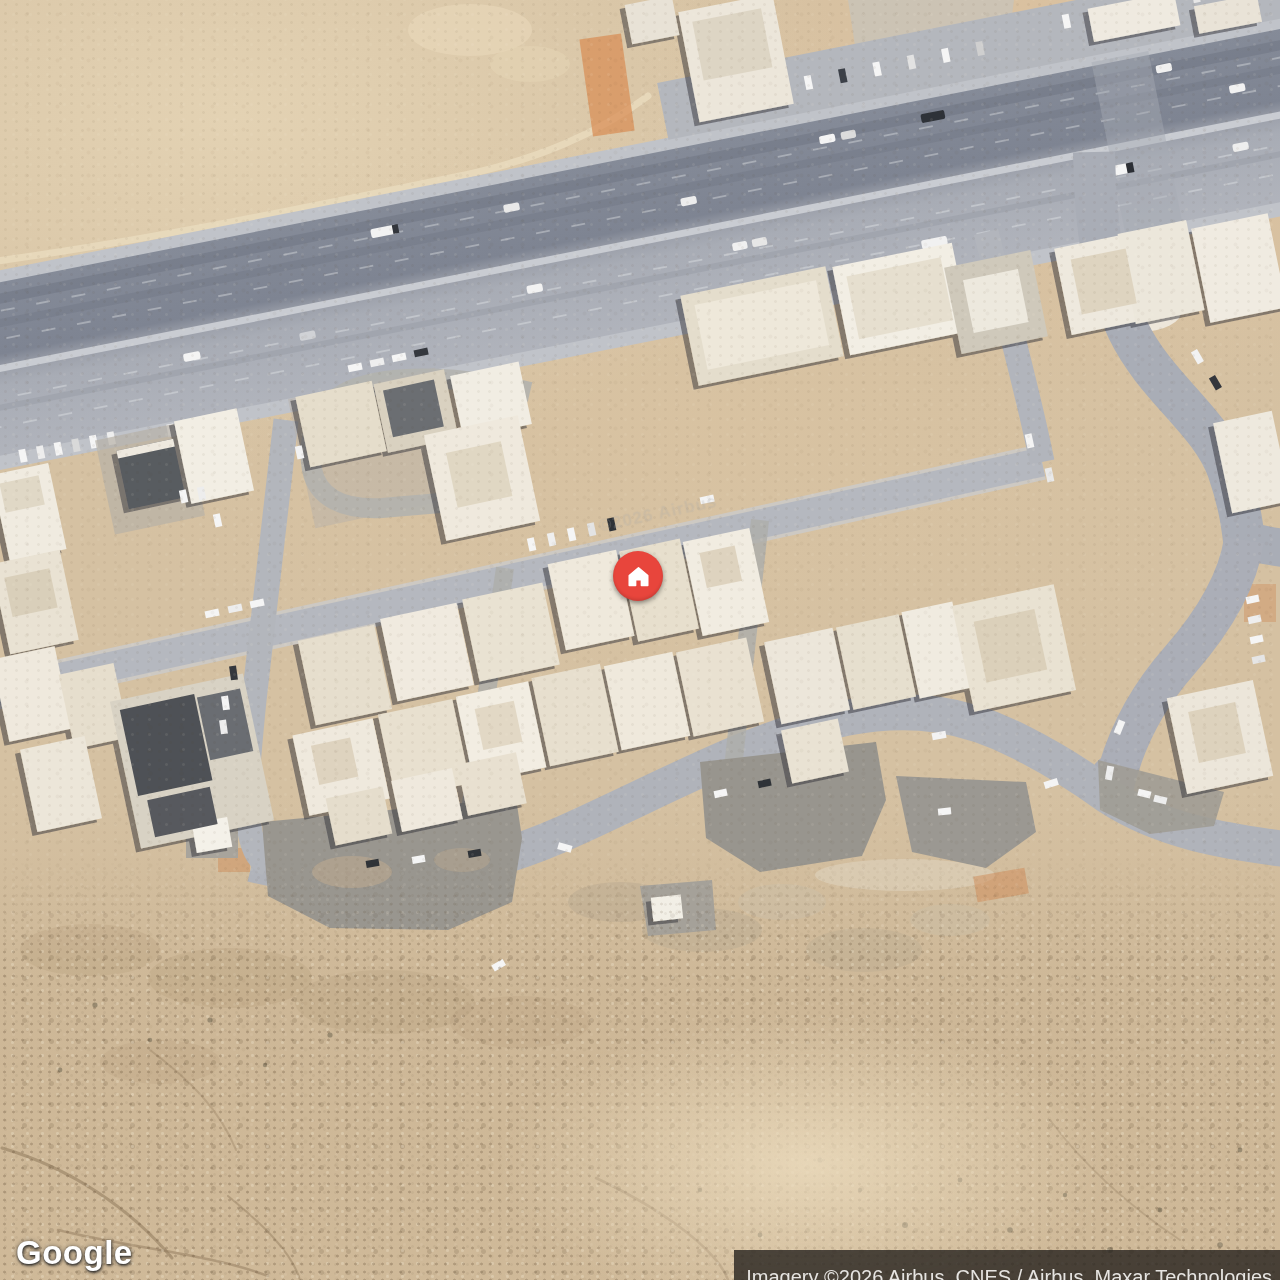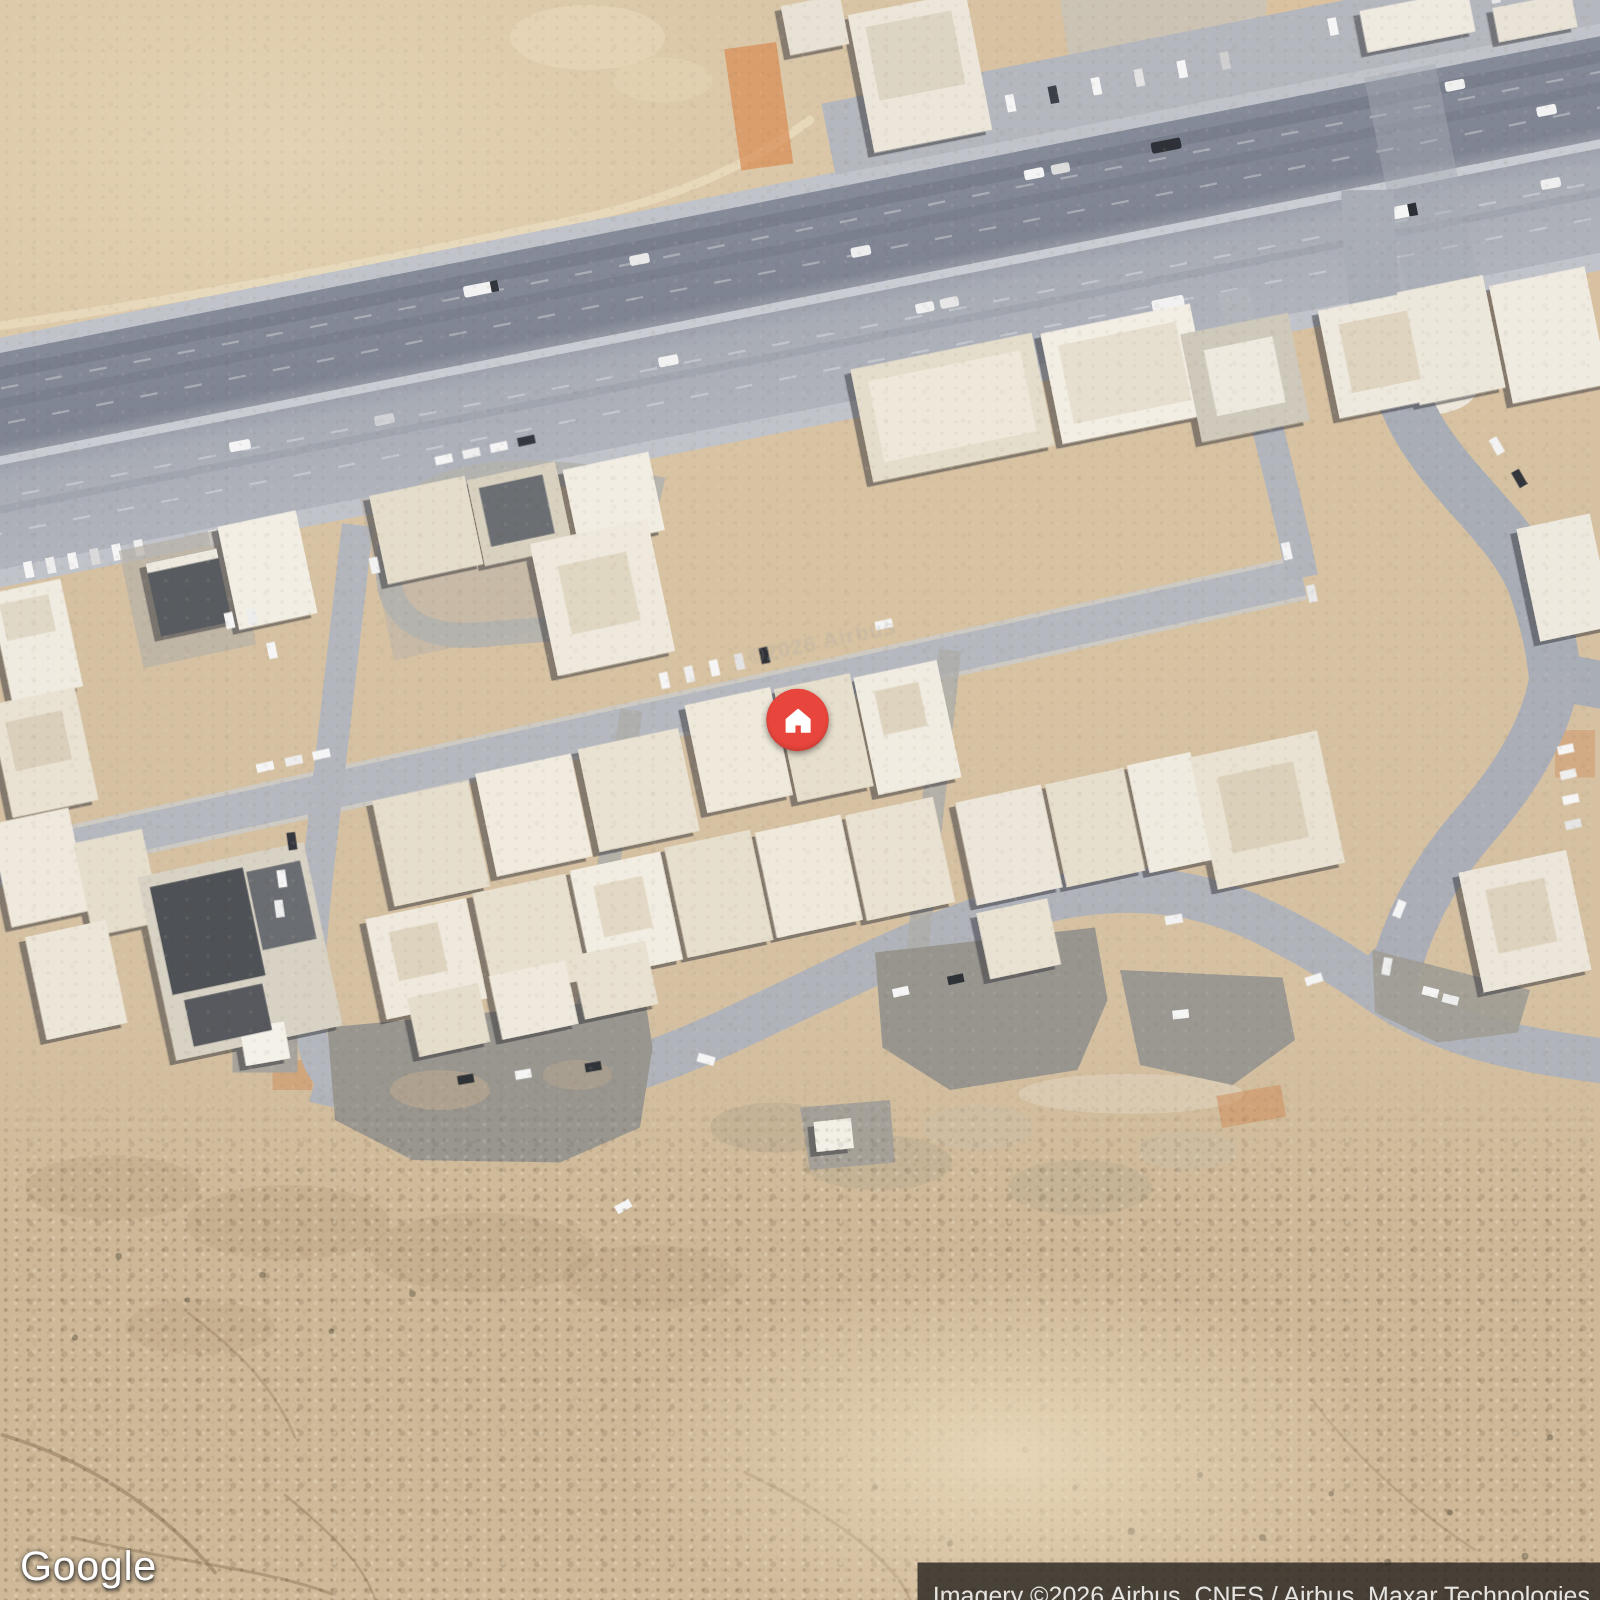--- a/index.html
+++ b/index.html
@@ -43,21 +43,21 @@
     position:absolute;left:613px;top:551px;width:50px;height:50px;border-radius:50%;
     background:var(--marker-red,#e8453c);
     box-shadow:0 2px 5px rgba(0,0,0,.45), inset 0 -2px 3px rgba(0,0,0,.12);
     display:flex;align-items:center;justify-content:center;
     pointer-events:auto;cursor:pointer;
   }
   .marker svg{width:27px;height:27px;display:block;}
   
   .logo{
     position:absolute;left:16px;bottom:8px;
-    font-size:33px;font-weight:400;letter-spacing:.5px;color:#fff;
+    font-size:33px;font-weight:700;letter-spacing:.5px;color:#fff;
     text-shadow:0 1px 2px rgba(40,40,40,.8),0 0 5px rgba(40,40,40,.5),1px 2px 3px rgba(40,40,40,.55);
     pointer-events:auto;cursor:pointer;user-select:none;
   }
   
   .attrib{
     position:absolute;right:0;bottom:0;height:30px;
     background:rgba(38,34,30,.8);
     color:#e6e4e1;font-size:20px;line-height:30px;
     padding:12px 8px 0 12px;white-space:nowrap;
   }

